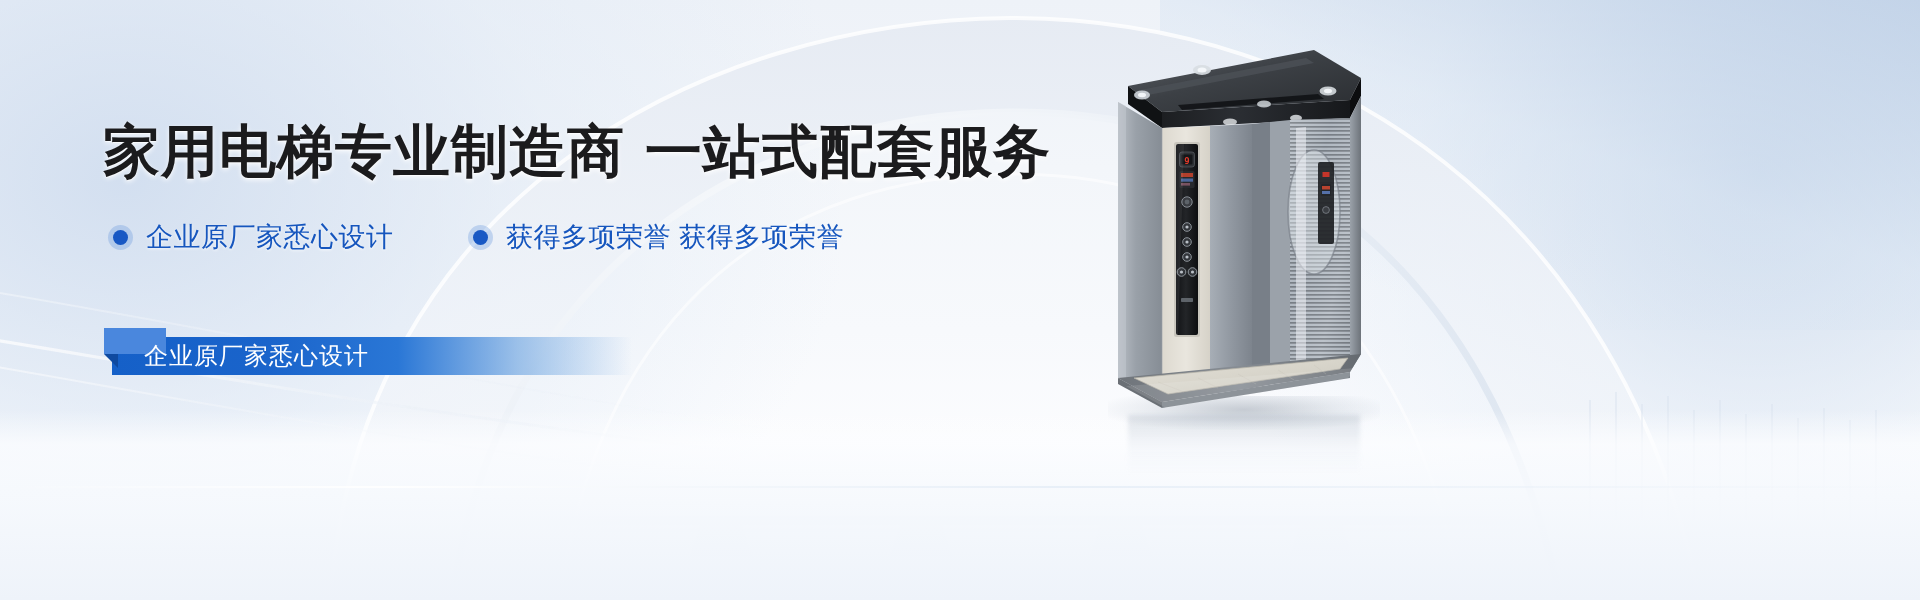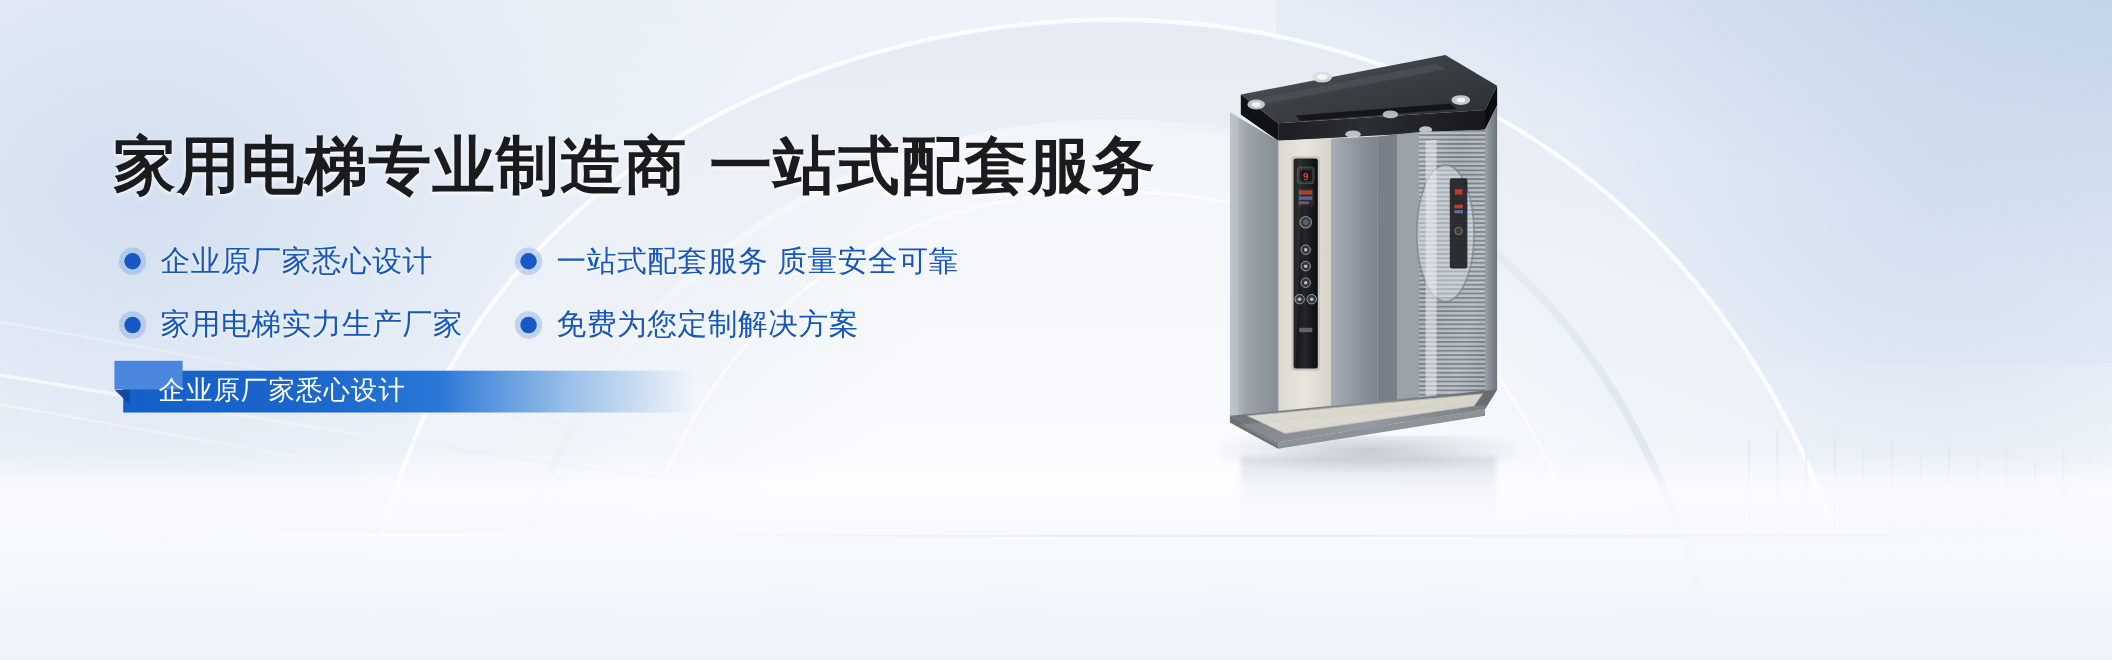--- a/index.html
+++ b/index.html
@@ -389,31 +389,21 @@
     </div>
 
     <div class="bullets">
       <div class="brow">
         <div class="bitem c1">
           <span class="bullet-dot"></span>
           <span class="btext">企业原厂家悉心设计</span>
         </div>
         <div class="bitem">
           <span class="bullet-dot"></span>
-          <span class="btext">一站式配套服务 质量安全可靠</span>
-        </div>
-      </div>
-      <div class="brow">
-        <div class="bitem c1">
-          <span class="bullet-dot"></span>
-          <span class="btext">家用电梯实力生产厂家</span>
-        </div>
-        <div class="bitem">
-          <span class="bullet-dot"></span>
-          <span class="btext">免费为您定制解决方案</span>
+          <span class="btext">获得多项荣誉 获得多项荣誉</span>
         </div>
       </div>
     </div>
 
     <div class="ribbon-wrap">
       <div class="ribbon-bar"></div>
       <div class="ribbon-tab"></div>
       <div class="ribbon-notch"></div>
       <div class="ribbon-text">企业原厂家悉心设计</div>
     </div>

